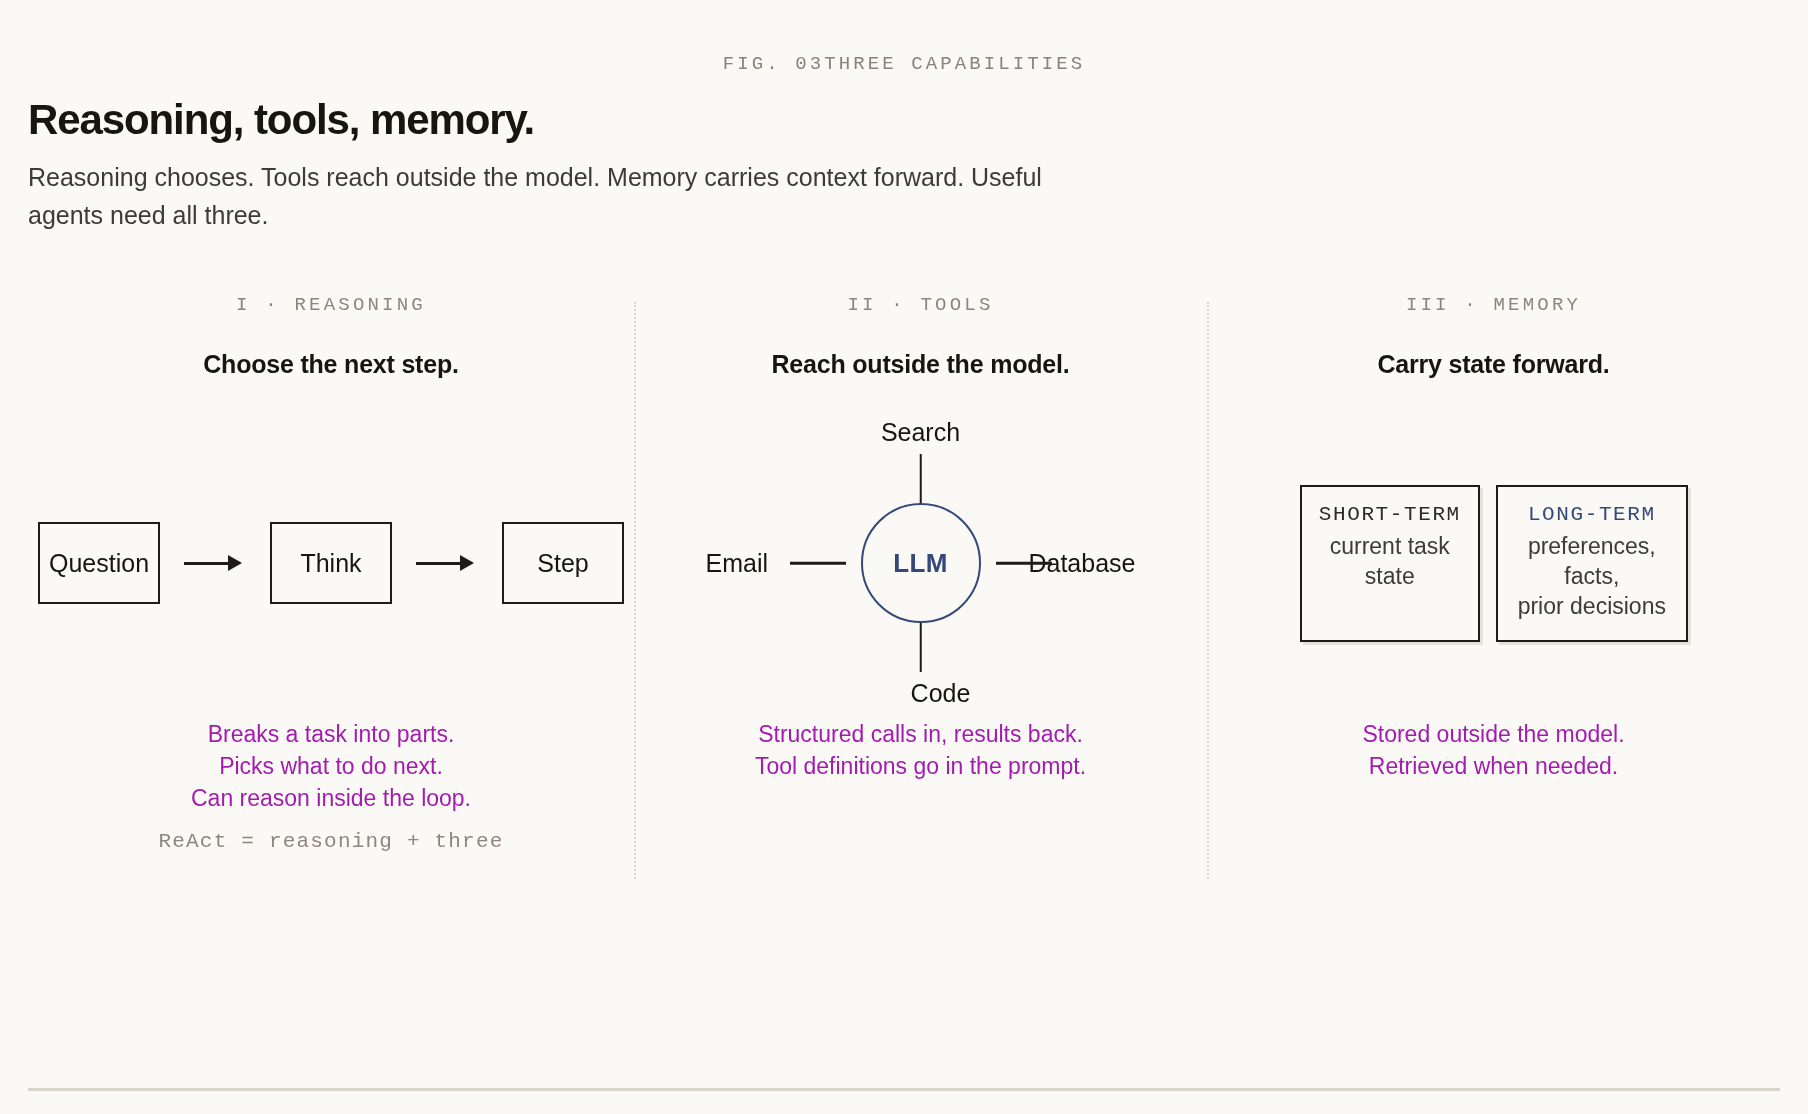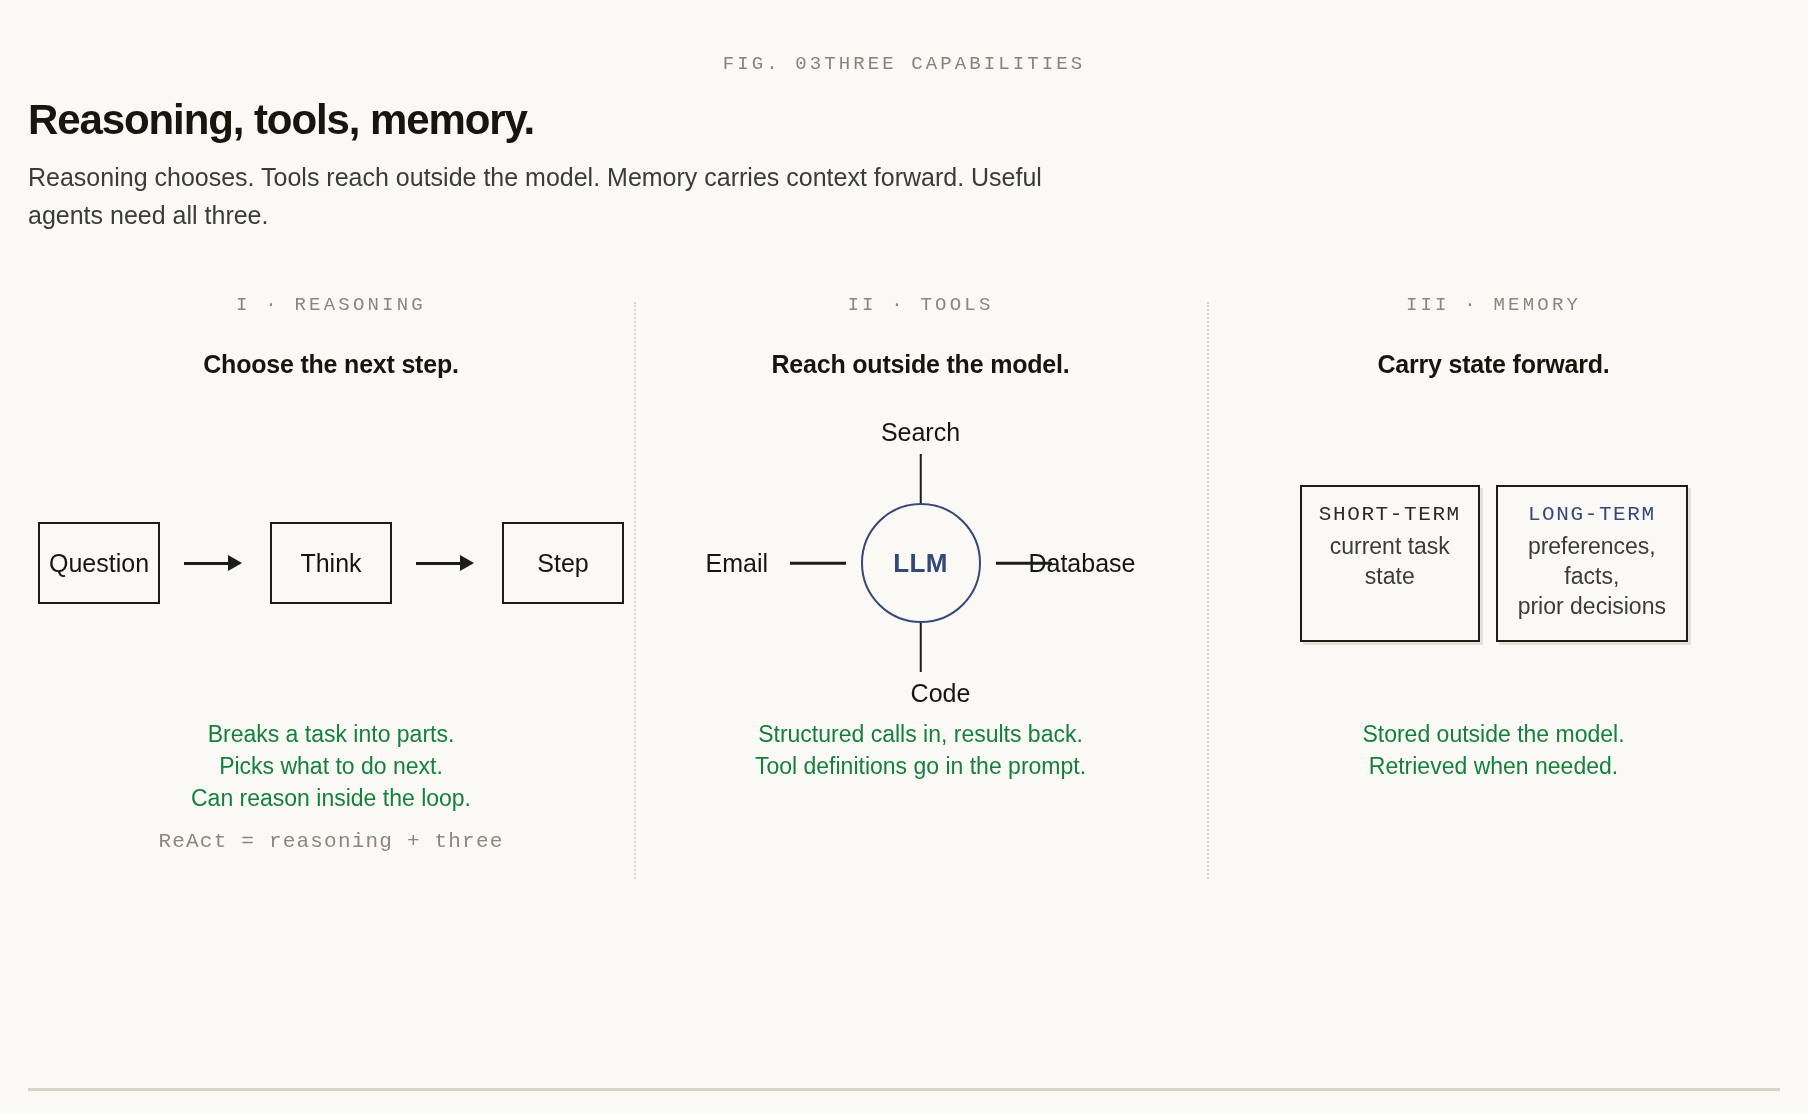--- a/index.html
+++ b/index.html
@@ -112,21 +112,21 @@
     display: flex;
     align-items: center;
     justify-content: center;
   }
 
   .col-notes {
     margin-top: 6px;
     text-align: center;
     font-size: 23px;
     line-height: 1.38;
-    color: #15803d;
+    color: #a21caf;
   }
   .col-note-mono {
     margin-top: 16px;
     font-family: "Liberation Mono", "DejaVu Sans Mono", monospace;
     font-size: 21px;
     letter-spacing: 1.2px;
     color: #8e867c;
     text-align: center;
   }
 

